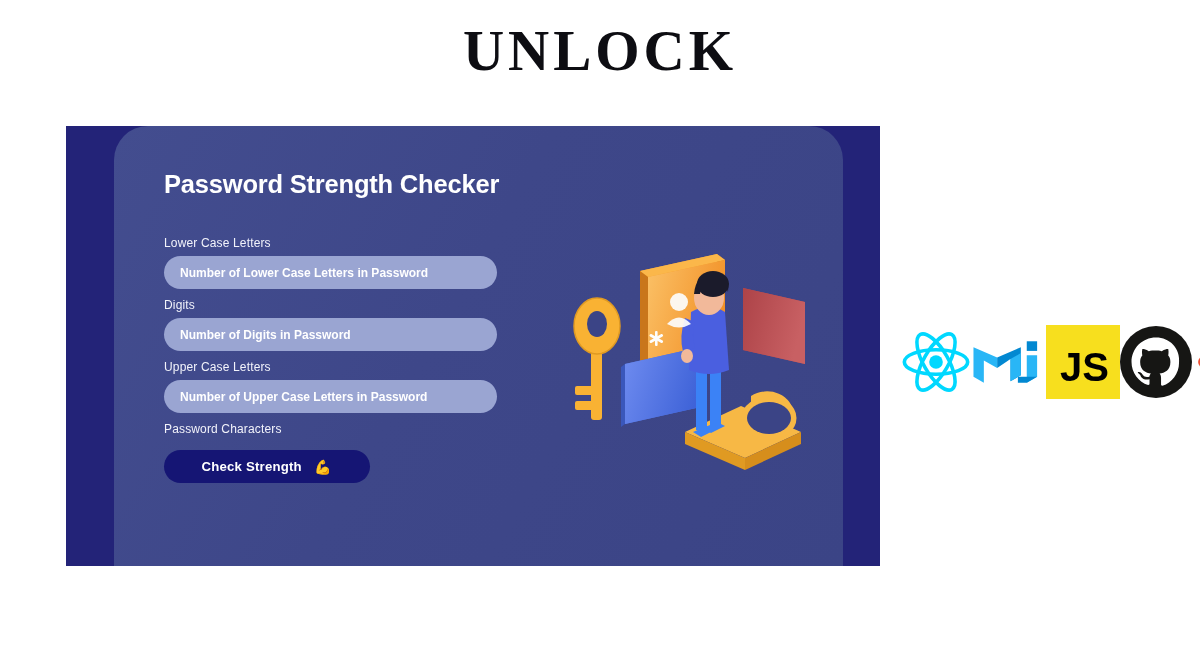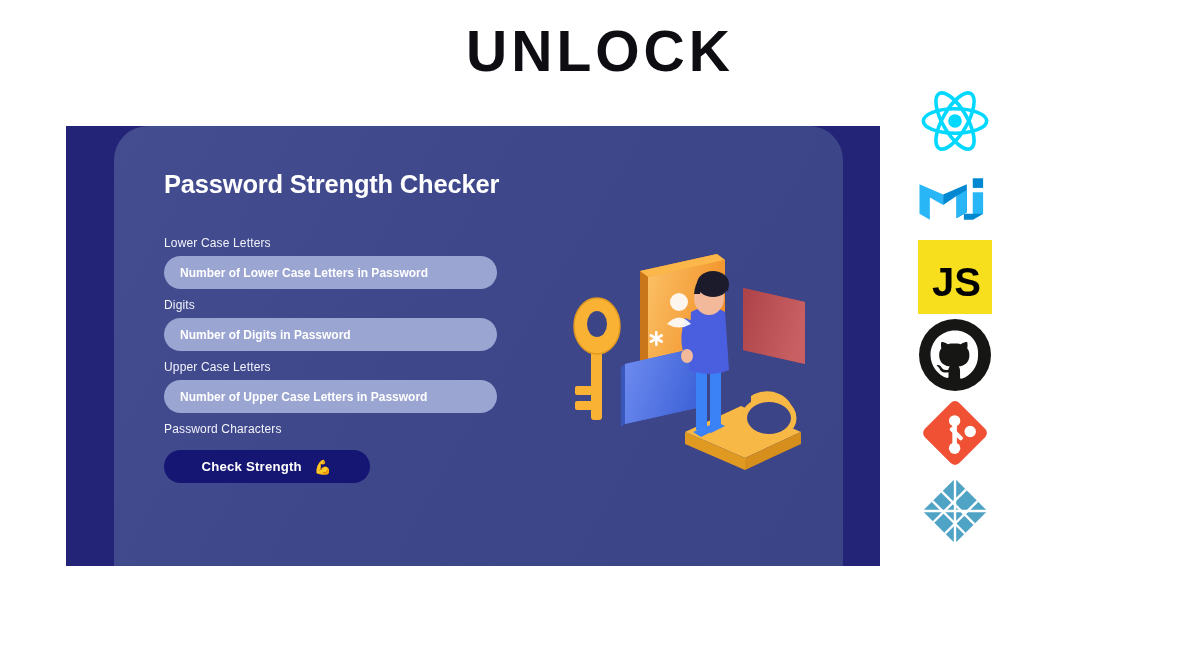--- a/index.html
+++ b/index.html
@@ -15,20 +15,21 @@
   .page-title {
     position: absolute;
     left: 0; top: 20px;
     width: 1200px;
     text-align: center;
     font-size: 57px;
     font-weight: 700;
     letter-spacing: 4px;
     color: #0d0d12;
     line-height: 1.1;
+    font-family: Liberation Serif, serif;
   }
 
   
   .app-window {
     position: absolute;
     left: 66px; top: 126px;
     width: 814px; height: 440px;
     background: #232378;
     overflow: hidden;
   }
@@ -98,22 +99,22 @@
     position: absolute;
     right: 18px; top: 120px;
     width: 260px; height: 230px;
   }
 
   
   .tech-rail {
     position: absolute;
     left: 900px; top: 82px;
     width: 110px; height: 560px;
-    display: flex; flex-direction: column;
-    align-items: center; justify-content: flex-start;
+    display: flex; flex-direction: row;
+    align-items: center; justify-content: space-between;
   }
   .tech-item { width: 78px; height: 78px; display: flex; align-items: center; justify-content: center; }
   .tech-item svg { display: block; }
 </style>
 </head>
 <body>
 
 <div id="page">
 
   <div class="page-title">UNLOCK</div>

